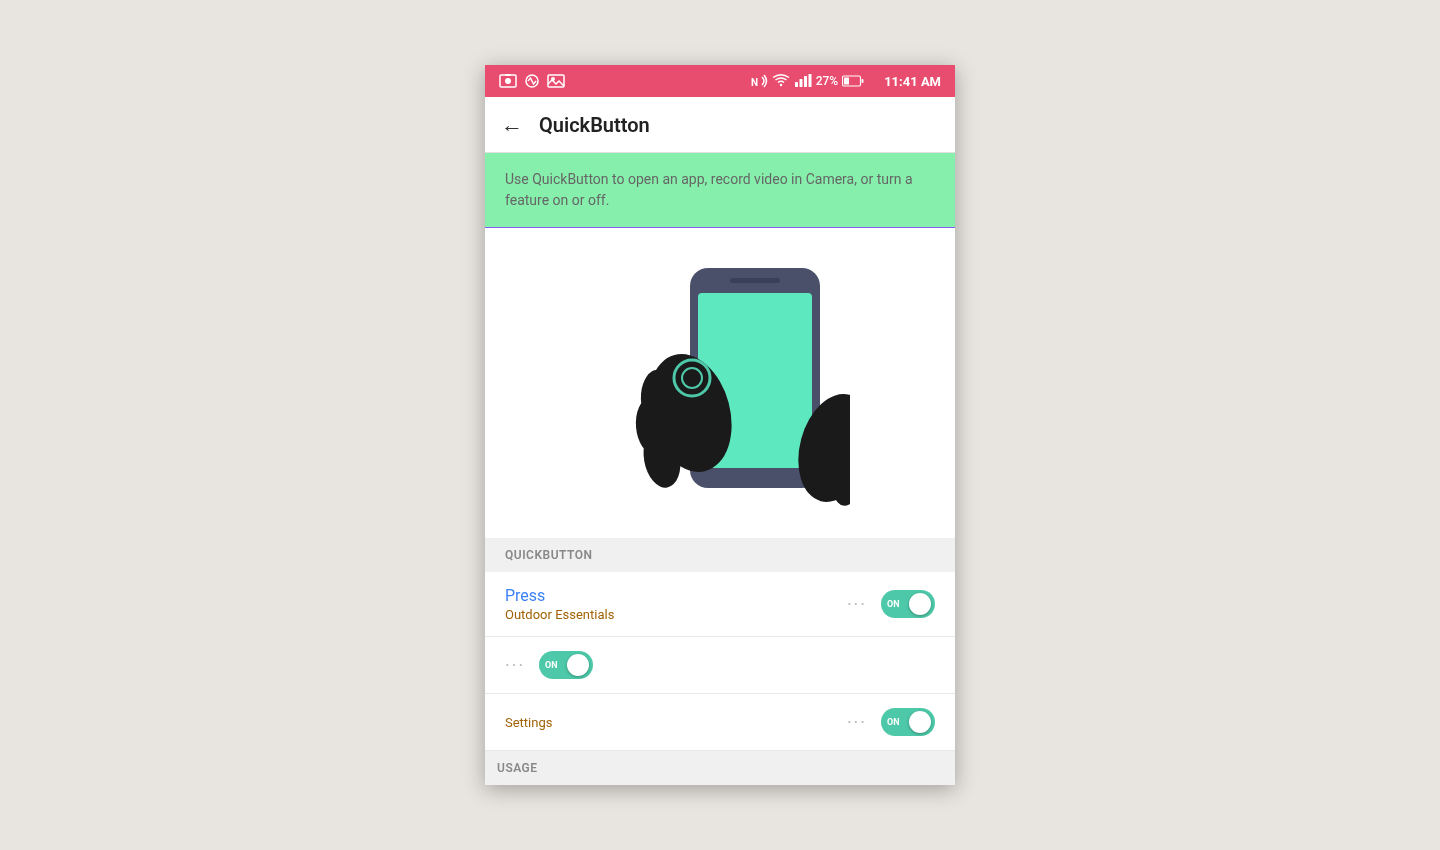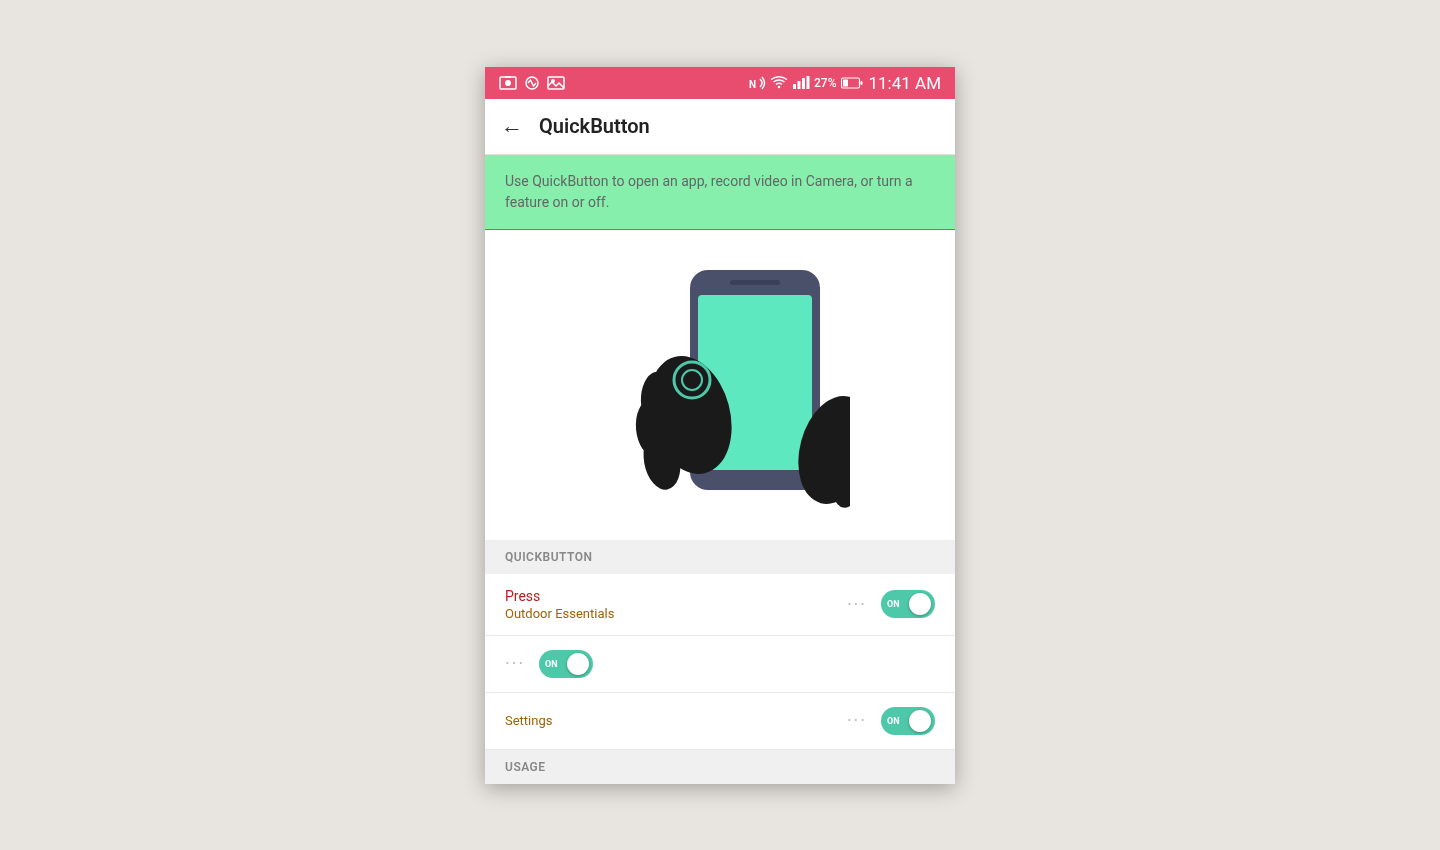--- a/index.html
+++ b/index.html
@@ -105,22 +105,22 @@
       border-bottom: 1px solid #e8e8e8;
       background: white;
     }
     .setting-item:last-child {
       border-bottom: 1px solid #e8e8e8;
     }
     .setting-text {
       flex: 1;
     }
     .setting-title {
-      font-size: 14px;
-      color: #b91c1c;
+      font-size: 16px;
+      color: #3b82f6;
       font-weight: 400;
       margin-bottom: 2px;
     }
     .setting-subtitle {
       font-size: 13px;
       color: #a16207;
     }
     .setting-more {
       color: #bbb;
       font-size: 18px;
@@ -154,21 +154,21 @@
     .toggle-label {
       position: absolute;
       left: 6px;
       font-size: 9px;
       font-weight: 700;
       color: white;
     }
     
     .usage-header {
       background: #f0f0f0;
-      padding: 10px 20px;
+      padding: 10px 12px;
       font-size: 12px;
       font-weight: 600;
       color: #888;
       letter-spacing: 0.5px;
     }
   </style>
 </head>
 <body>
 
 <div class="phone-frame">
@@ -214,21 +214,21 @@
         <rect x="10" y="3" width="3" height="11" rx="0.5" fill="white"></rect>
         <rect x="14.5" y="1" width="3" height="13" rx="0.5" fill="white"></rect>
       </svg>
 
       <span style="font-size:12px;">27%</span>
       <svg width="22" height="14" viewBox="0 0 22 14" fill="none">
         <rect x="0.5" y="2" width="18" height="10" rx="1.5" stroke="white" stroke-width="1.2"></rect>
         <rect x="19.5" y="5" width="2" height="4" rx="1" fill="white"></rect>
         <rect x="2" y="3.5" width="5" height="7" rx="0.5" fill="white"></rect>
       </svg>
-      <span style="font-size:17px; font-weight:400; margin-left:2px;">11:41 AM</span>
+      <span style="font-size:13px; font-weight:700; margin-left:16px;">11:41 AM</span>
     </div>
   </div>
 
   <div class="app-bar">
     <span class="back-arrow">←</span>
     <span class="app-bar-title">QuickButton</span>
   </div>
 
   <div class="description-section">
     <p class="description-text">Use QuickButton to open an app, record video in Camera, or turn a feature on or off.</p>

